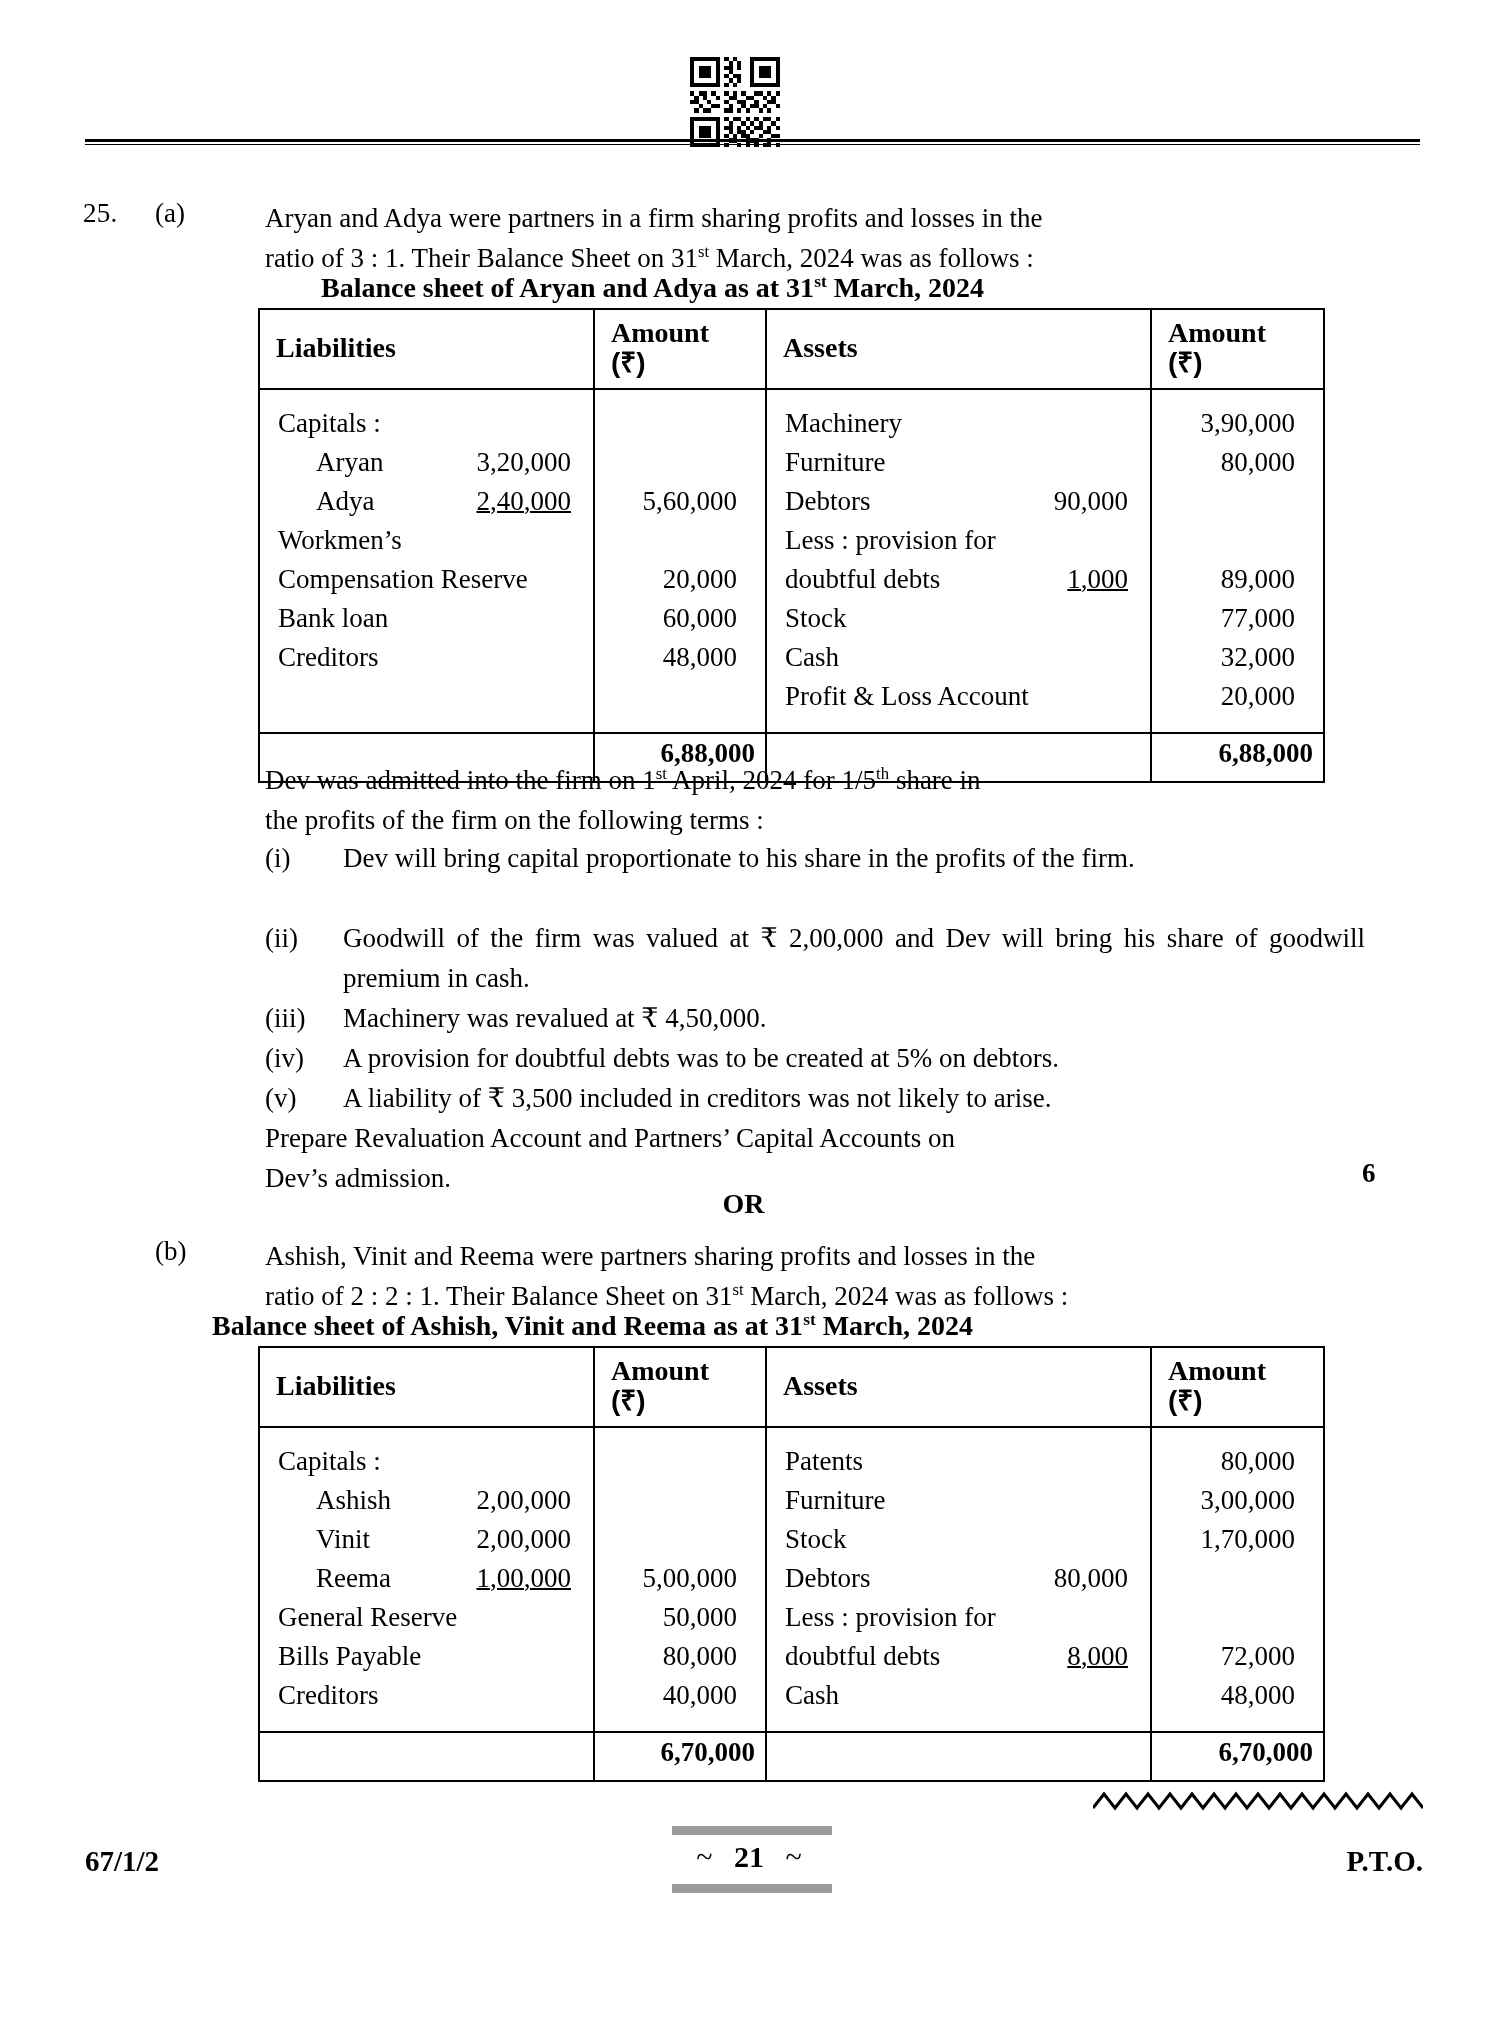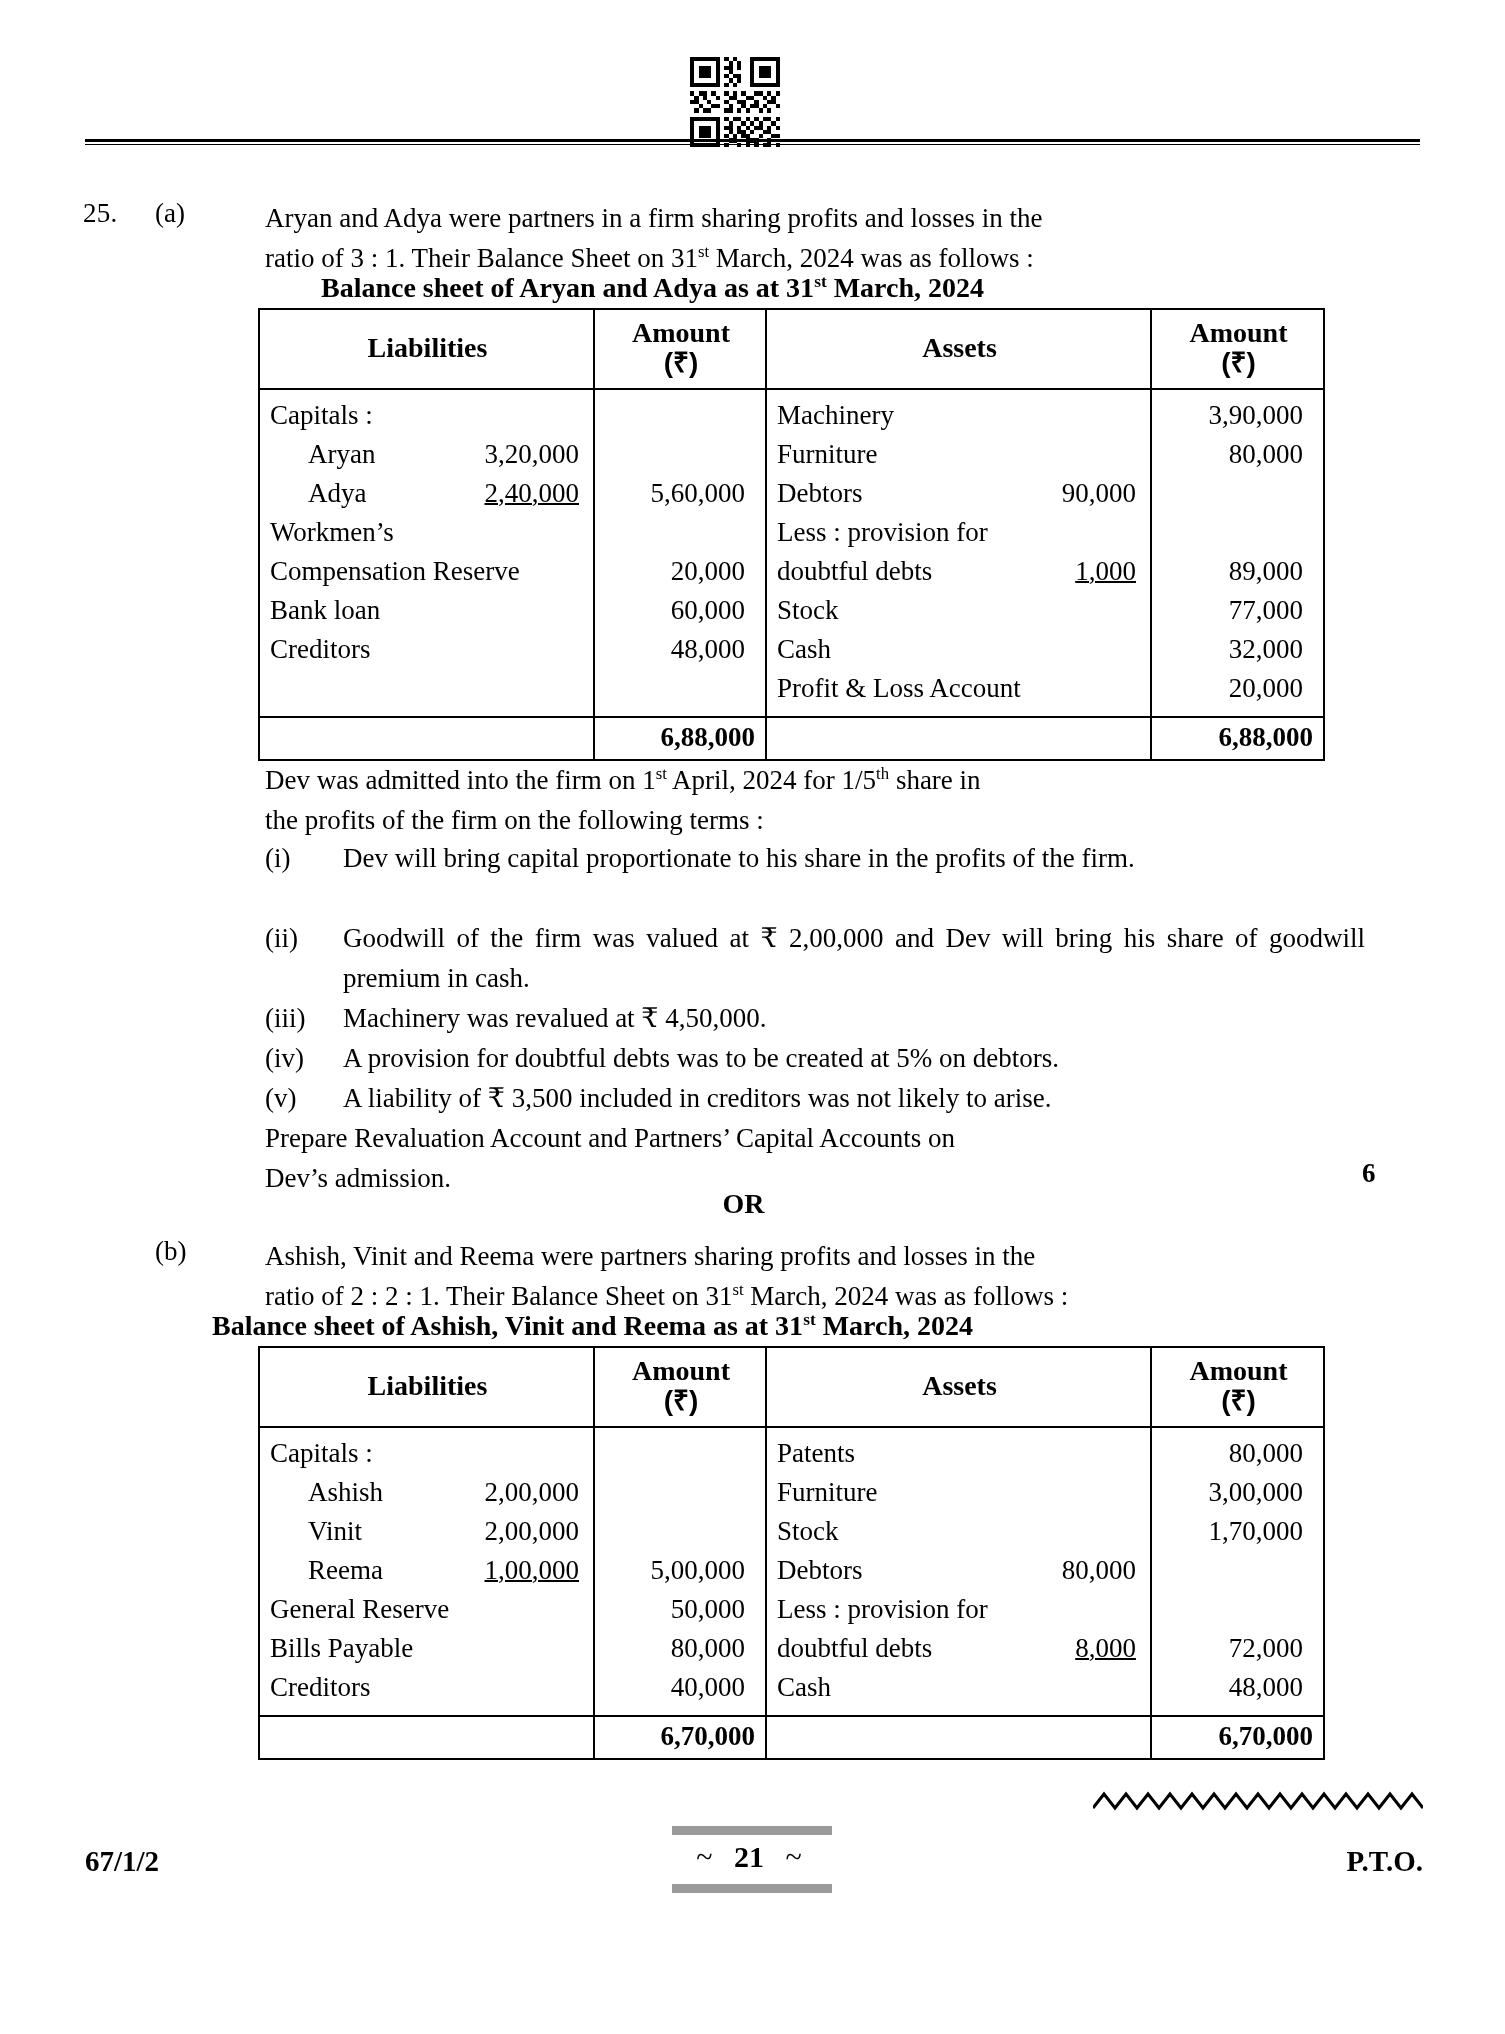--- a/index.html
+++ b/index.html
@@ -85,28 +85,28 @@
 
   
   .bs-table {
     position: absolute;
     border-collapse: collapse;
     table-layout: fixed;
     font-size: 27px;
   }
   .bs-table td, .bs-table th {
     border: 2px solid #000;
-    padding: 0;
+    padding: 8px;
     vertical-align: top;
   }
   .bs-table .hd {
-    text-align: center;
+    text-align: left;
     font-weight: bold;
     font-size: 28px;
-    padding: 8px 0 10px 2px;
+    padding: 8px 0 10px 16px;
     vertical-align: middle;
   }
   .hd .amt-line1 { display: block; line-height: 30px; }
   .hd .amt-line2 { display: block; line-height: 30px; }
 
   .cellbox { padding: 6px 10px 8px 10px; }
   .rowline { line-height: 39px; white-space: nowrap; }
   .rowline.indent { padding-left: 38px; }
   .underline-num { text-decoration: underline; text-decoration-thickness: 2px; }
 

